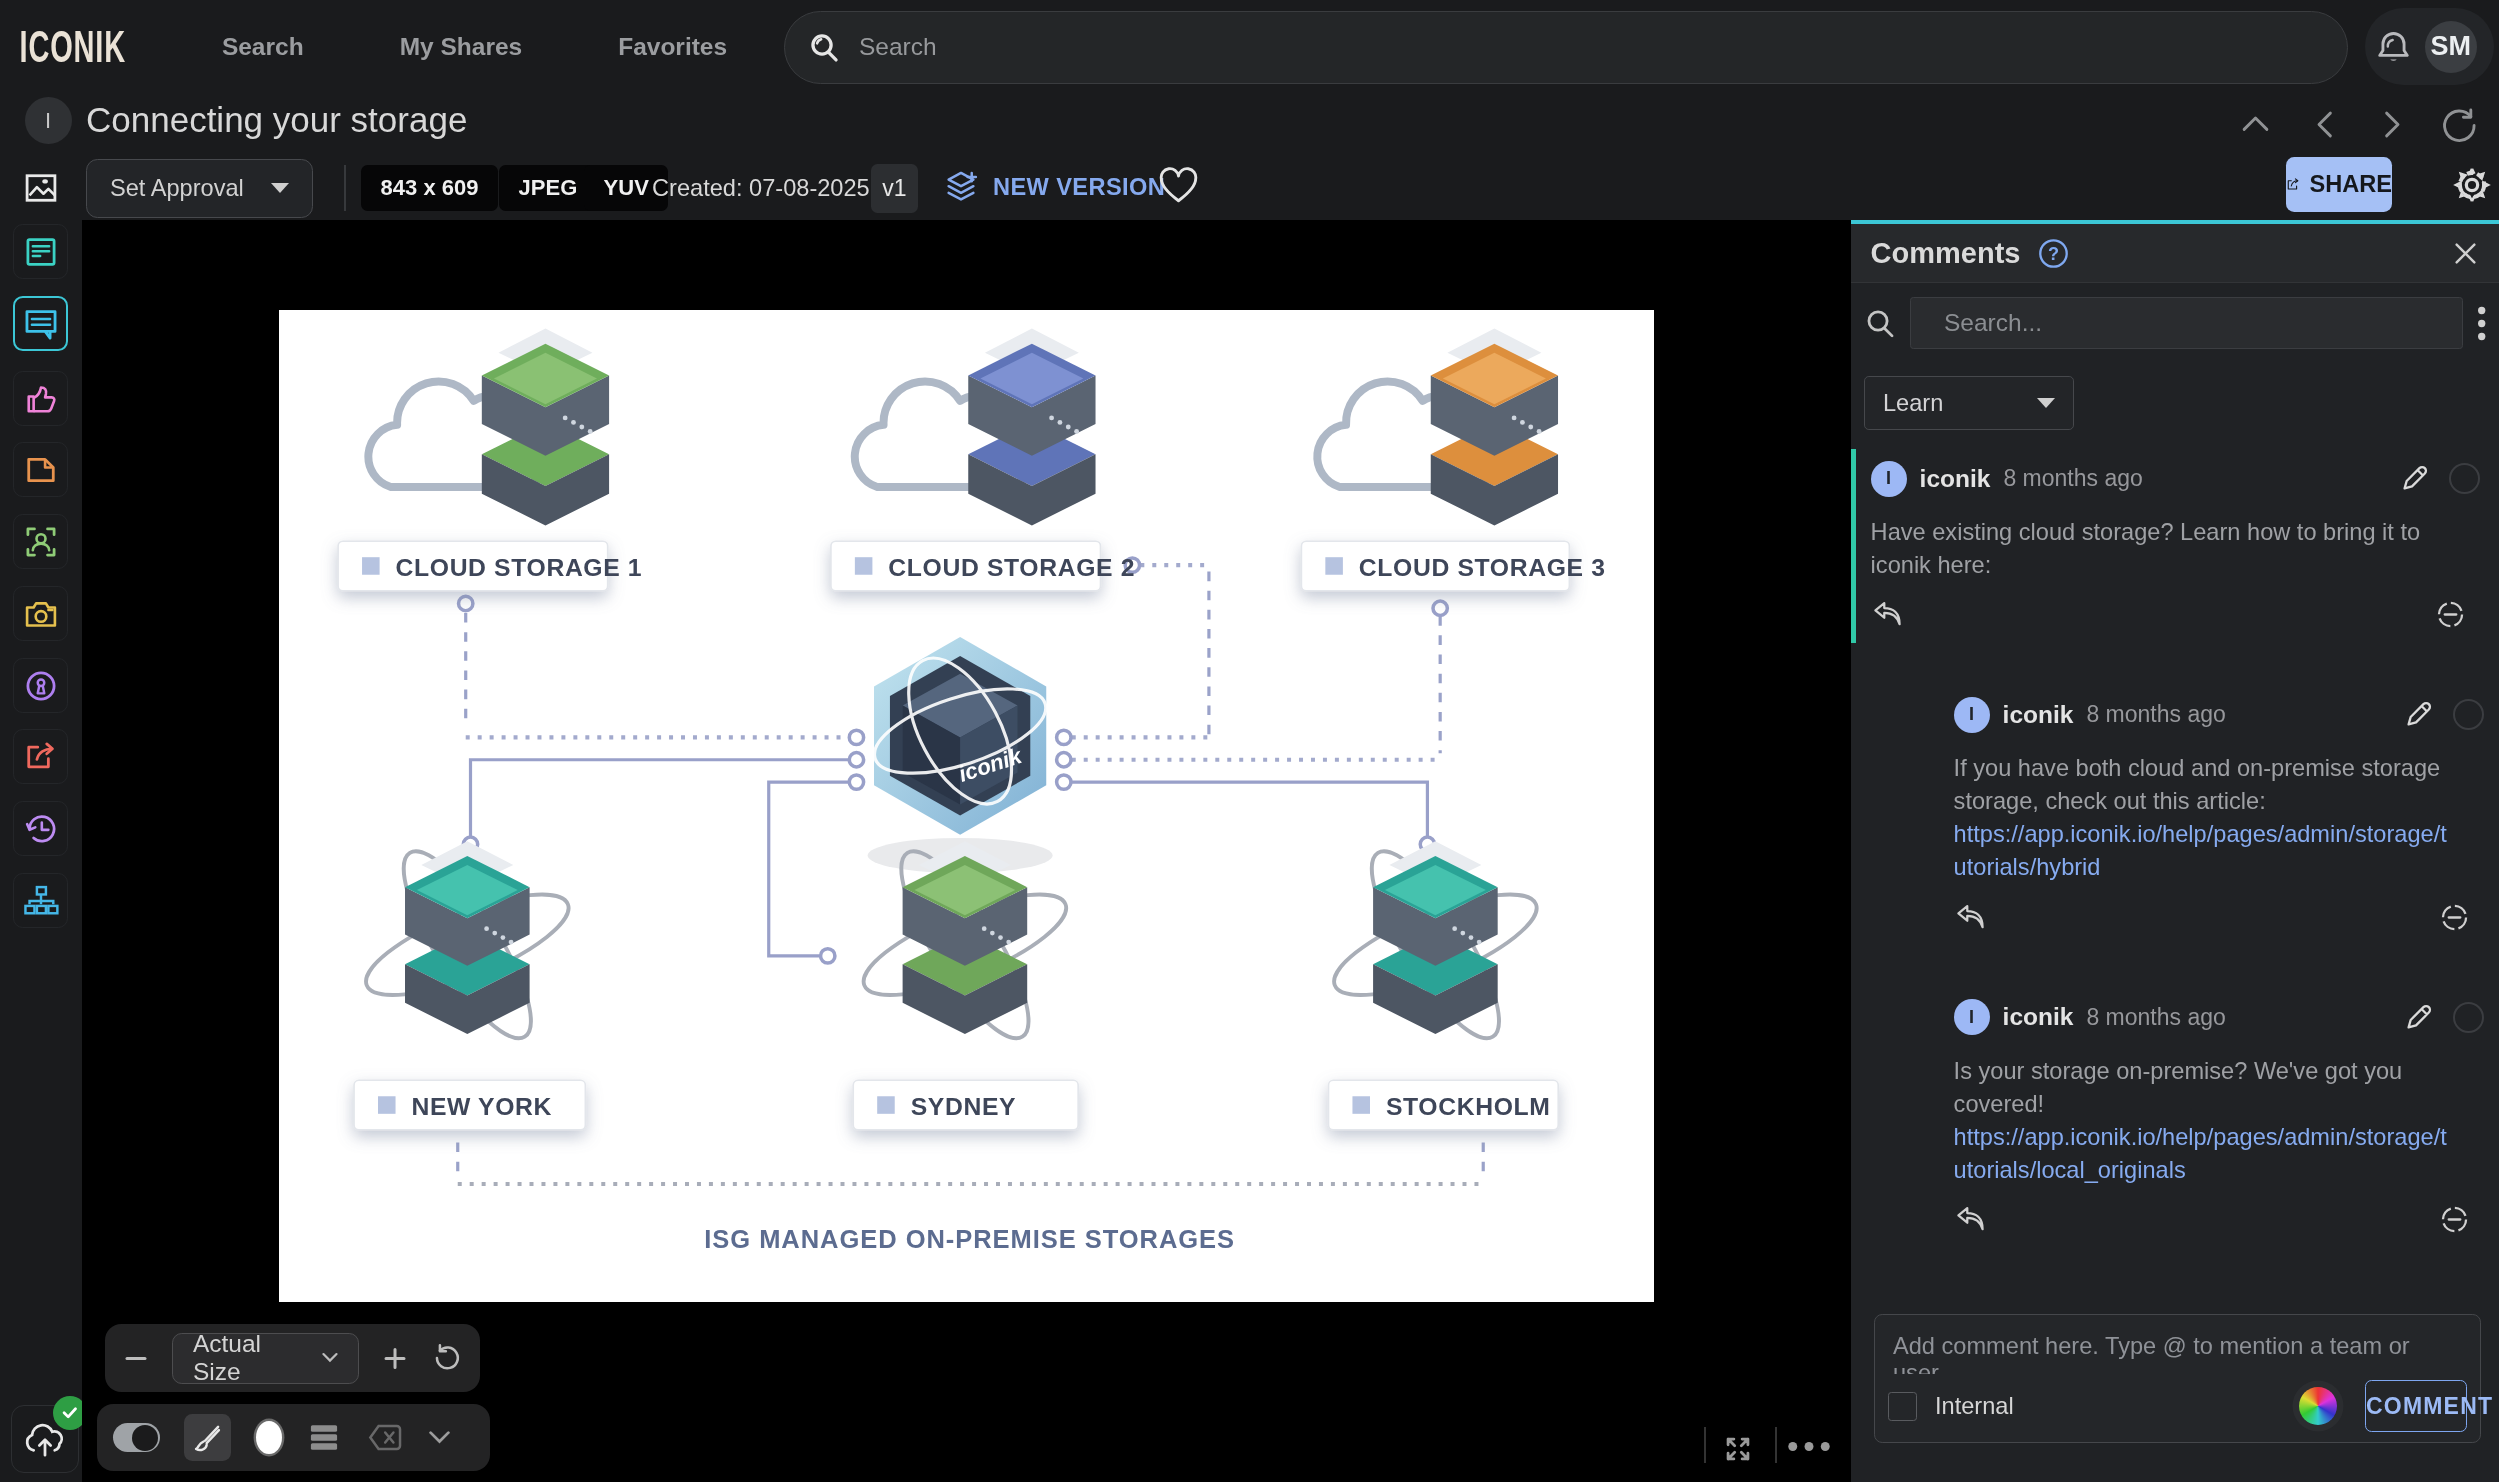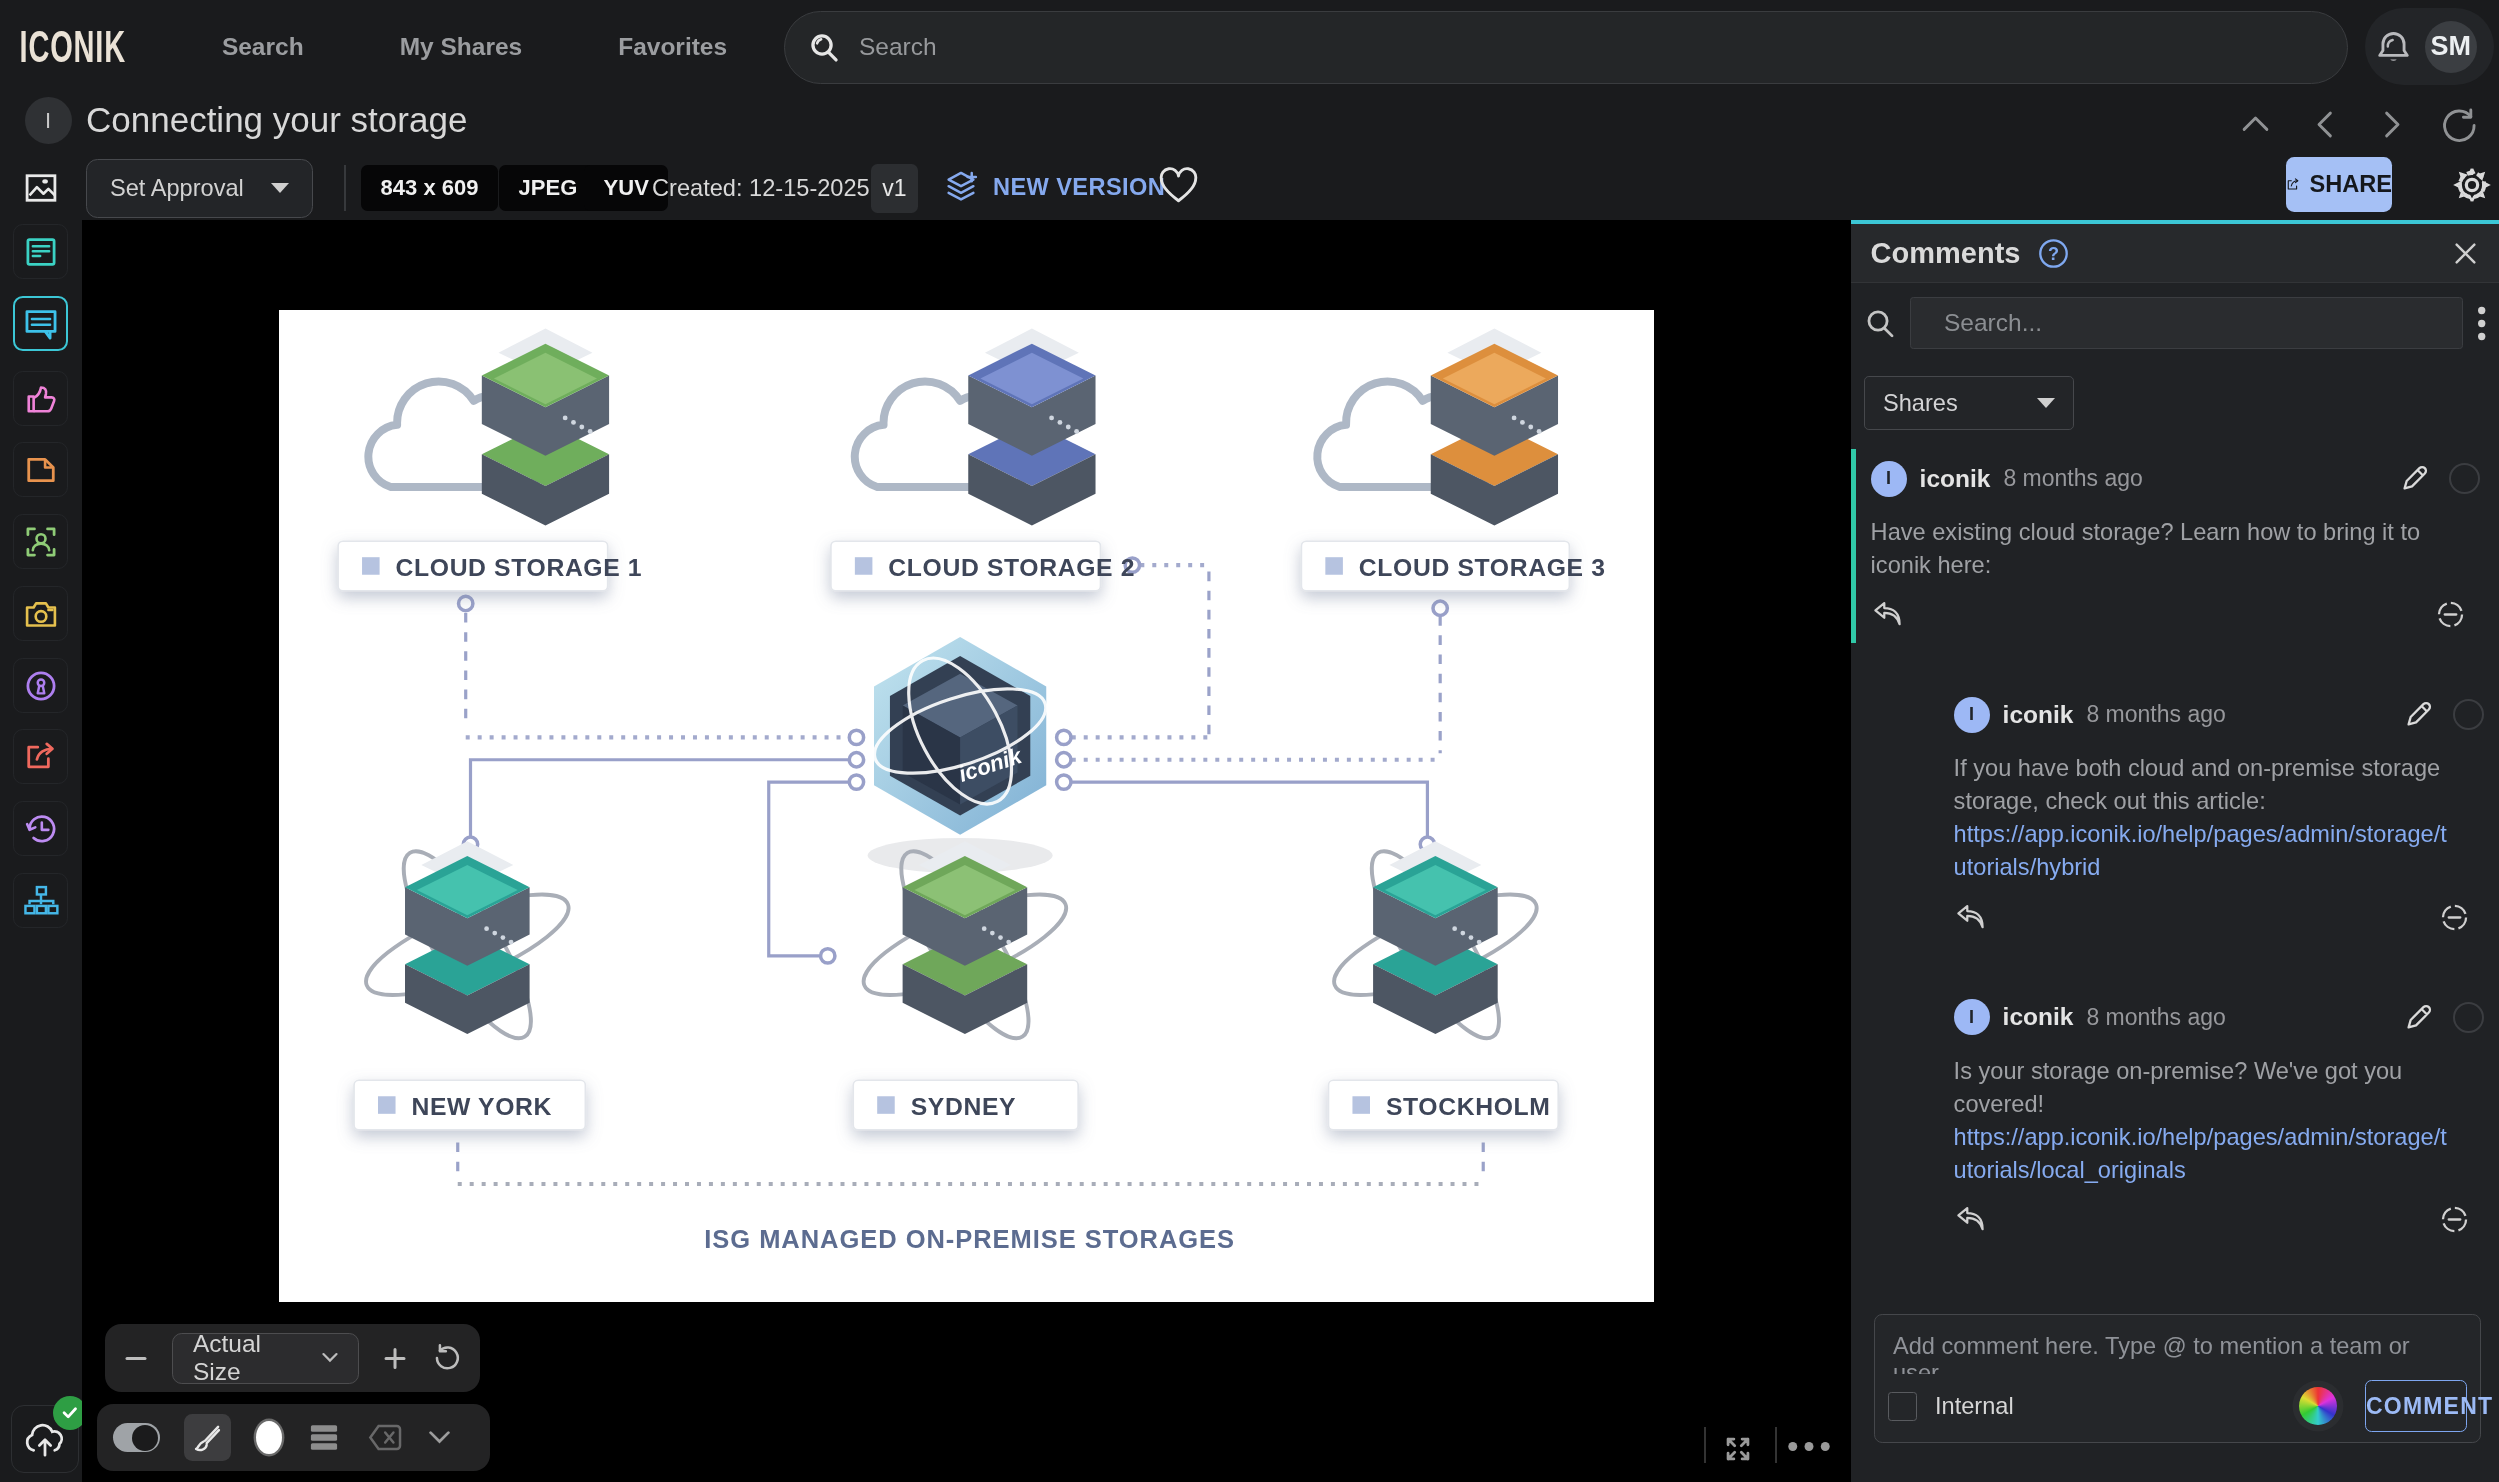--- a/index.html
+++ b/index.html
@@ -188,21 +188,21 @@
 
 <div class="toolbar">
   <div class="btn-approval">
     <span>Set Approval</span>
     <span class="caret"></span>
   </div>
   <div class="vdiv"></div>
   <div class="badge" style="left:361px;">843 x 609</div>
   <div class="badge" style="left:499px;">JPEG</div>
   <div class="badge" style="left:584px;">YUV</div>
-  <div class="created">Created: 12-15-2025</div>
+  <div class="created">Created: 07-08-2025</div>
   <div class="vbadge">v1</div>
   <div class="newver">
     <svg width="38" height="38" viewBox="0 0 46 46">
       <path d="M8 22 l15 8 15 -8" fill="none" stroke="#85a9ee" stroke-width="3" stroke-linecap="round" stroke-linejoin="round"></path>
       <path d="M8 30 l15 8 15 -8" fill="none" stroke="#85a9ee" stroke-width="3" stroke-linecap="round" stroke-linejoin="round"></path>
       <path d="M8 14 l15 -8 15 8 -15 8 z" fill="none" stroke="#85a9ee" stroke-width="3" stroke-linejoin="round"></path>
       <path d="M36 6 v10 M31 11 h10" stroke="#85a9ee" stroke-width="3" stroke-linecap="round"></path>
     </svg>
     <span>NEW VERSION</span>
   </div>
@@ -541,21 +541,21 @@
         <path d="M25 26 L34 35" stroke="#c4c4c4" stroke-width="3.4" stroke-linecap="round"></path>
     </svg>
     <input placeholder="Search..." style="">
     <svg width="11.4" height="41" viewBox="0 0 14 50" style="cursor:pointer;">
       <circle cx="7" cy="9" r="4.5" fill="#d0d0d0"></circle>
         <circle cx="7" cy="25" r="4.5" fill="#d0d0d0"></circle>
         <circle cx="7" cy="41" r="4.5" fill="#d0d0d0"></circle>
     </svg>
   </div>
   <div class="color-dd">
-    <span>Shares</span>
+    <span>Learn</span>
     <span class="caret"></span>
   </div>
 
   <div class="clist">
 
     <div class="comment">
       <div class="sel-bar"></div>
       <div class="c-head">
         <div class="c-avatar">I</div>
         <span class="c-author">iconik</span>

